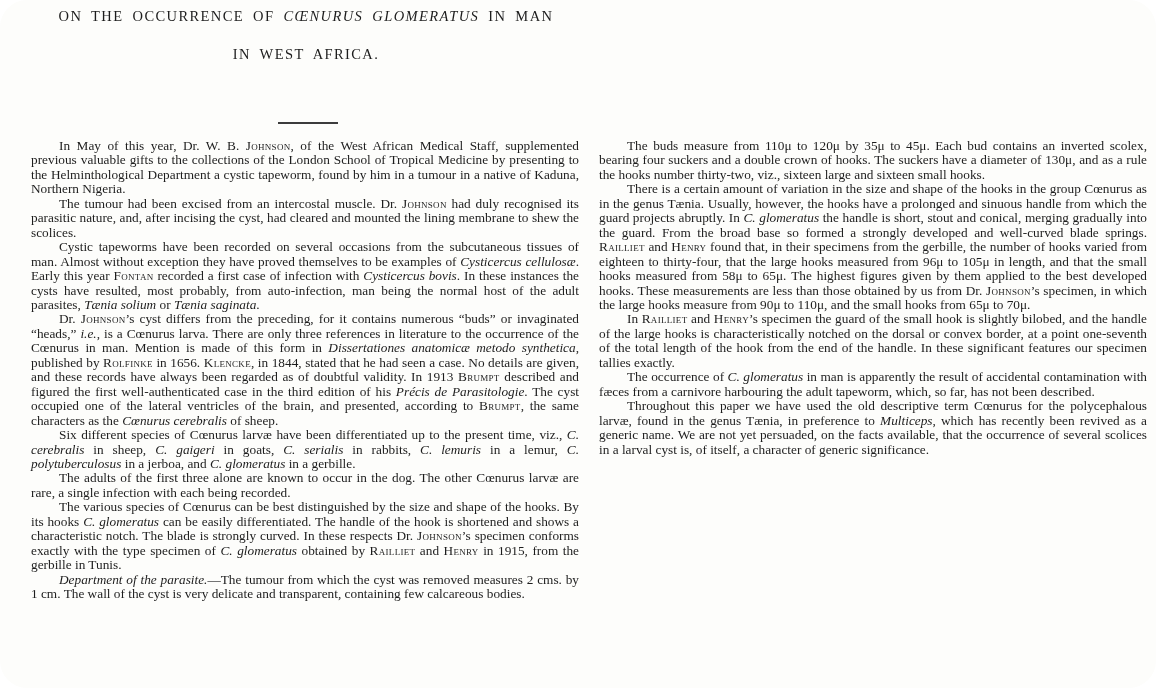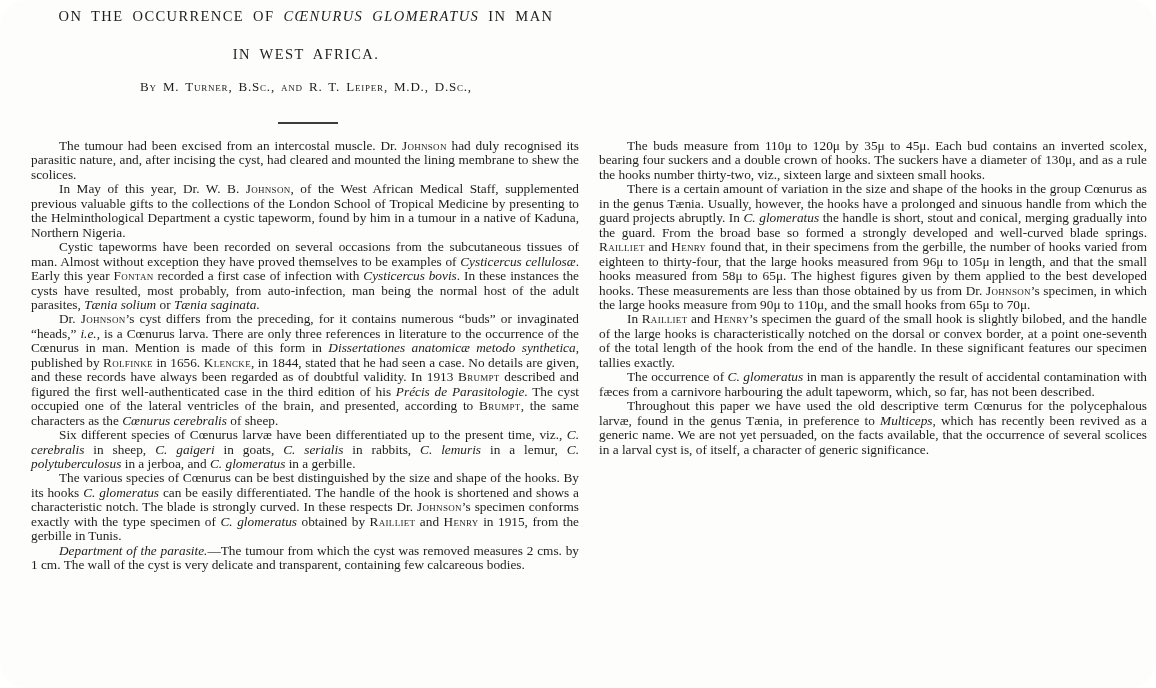--- a/index.html
+++ b/index.html
@@ -73,31 +73,31 @@
   .sc { font-variant: small-caps; letter-spacing: 0.3px; }
 </style>
 </head>
 <body>
 
 <div class="page">
 
   <div class="header">
     <div class="title-line"><span>ON THE OCCURRENCE OF </span><span class="i">CŒNURUS GLOMERATUS</span><span> IN MAN</span></div>
     <div class="title-line second">IN WEST AFRICA.</div>
-    <div class="byline">By M. Turner, B.Sc., and R. T. Leiper, M.D., D.Sc.,</div>
   </div>
 
   <div class="divider-rule"></div>
 
   <div class="col col-left">
+      <p class="para"><span>In May of this year, Dr. W. B. </span><span class="sc">Johnson</span><span>, of the West African Medical Staff, supplemented previous valuable gifts to the collections of the London School of Tropical Medicine by presenting to the Helminthological Department a cystic tapeworm, found by him in a tumour in a native of Kaduna, Northern Nigeria.</span></p>
       <p class="para"><span>The tumour had been excised from an intercostal muscle. Dr. </span><span class="sc">Johnson</span><span> had duly recognised its parasitic nature, and, after incising the cyst, had cleared and mounted the lining membrane to shew the scolices.</span></p>
-      <p class="para"><span>In May of this year, Dr. W. B. </span><span class="sc">Johnson</span><span>, of the West African Medical Staff, supplemented previous valuable gifts to the collections of the London School of Tropical Medicine by presenting to the Helminthological Department a cystic tapeworm, found by him in a tumour in a native of Kaduna, Northern Nigeria.</span></p>
       <p class="para"><span>Cystic tapeworms have been recorded on several occasions from the subcutaneous tissues of man. Almost without exception they have proved themselves to be examples of </span><span class="i">Cysticercus cellulosæ</span><span>. Early this year </span><span class="sc">Fontan</span><span> recorded a first case of infection with </span><span class="i">Cysticercus bovis</span><span>. In these instances the cysts have resulted, most probably, from auto-infection, man being the normal host of the adult parasites, </span><span class="i">Tænia solium</span><span> or </span><span class="i">Tænia saginata</span><span>.</span></p>
       <p class="para"><span>Dr. </span><span class="sc">Johnson</span><span>’s cyst differs from the preceding, for it contains numerous “buds” or invaginated “heads,” </span><span class="i">i.e.</span><span>, is a Cœnurus larva. There are only three references in literature to the occurrence of the Cœnurus in man. Mention is made of this form in </span><span class="i">Dissertationes anatomicæ metodo synthetica</span><span>, published by </span><span class="sc">Rolfinke</span><span> in 1656. </span><span class="sc">Klencke</span><span>, in 1844, stated that he had seen a case. No details are given, and these records have always been regarded as of doubtful validity. In 1913 </span><span class="sc">Brumpt</span><span> described and figured the first well-authenticated case in the third edition of his </span><span class="i">Précis de Parasitologie</span><span>. The cyst occupied one of the lateral ventricles of the brain, and presented, according to </span><span class="sc">Brumpt</span><span>, the same characters as the </span><span class="i">Cœnurus cerebralis</span><span> of sheep.</span></p>
       <p class="para"><span>Six different species of Cœnurus larvæ have been differentiated up to the present time, viz., </span><span class="i">C. cerebralis</span><span> in sheep, </span><span class="i">C. gaigeri</span><span> in goats, </span><span class="i">C. serialis</span><span> in rabbits, </span><span class="i">C. lemuris</span><span> in a lemur, </span><span class="i">C. polytuberculosus</span><span> in a jerboa, and </span><span class="i">C. glomeratus</span><span> in a gerbille.</span></p>
+      <p class="para"><span>The adults of the first three alone are known to occur in the dog. The other Cœnurus larvæ are rare, a single infection with each being recorded.</span></p>
       <p class="para"><span>The various species of Cœnurus can be best distinguished by the size and shape of the hooks. By its hooks </span><span class="i">C. glomeratus</span><span> can be easily differentiated. The handle of the hook is shortened and shows a characteristic notch. The blade is strongly curved. In these respects Dr. </span><span class="sc">Johnson</span><span>’s specimen conforms exactly with the type specimen of </span><span class="i">C. glomeratus</span><span> obtained by </span><span class="sc">Railliet</span><span> and </span><span class="sc">Henry</span><span> in 1915, from the gerbille in Tunis.</span></p>
       <p class="para"><span class="i">Department of the parasite.</span><span>—The tumour from which the cyst was removed measures 2 cms. by 1 cm. The wall of the cyst is very delicate and transparent, containing few calcareous bodies.</span></p>
     </div>
 
   <div class="col col-right">
       <p class="para"><span>The buds measure from 110μ to 120μ by 35μ to 45μ. Each bud contains an inverted scolex, bearing four suckers and a double crown of hooks. The suckers have a diameter of 130μ, and as a rule the hooks number thirty-two, viz., sixteen large and sixteen small hooks.</span></p>
       <p class="para"><span>There is a certain amount of variation in the size and shape of the hooks in the group Cœnurus as in the genus Tænia. Usually, however, the hooks have a prolonged and sinuous handle from which the guard projects abruptly. In </span><span class="i">C. glomeratus</span><span> the handle is short, stout and conical, merging gradually into the guard. From the broad base so formed a strongly developed and well-curved blade springs. </span><span class="sc">Railliet</span><span> and </span><span class="sc">Henry</span><span> found that, in their specimens from the gerbille, the number of hooks varied from eighteen to thirty-four, that the large hooks measured from 96μ to 105μ in length, and that the small hooks measured from 58μ to 65μ. The highest figures given by them applied to the best developed hooks. These measurements are less than those obtained by us from Dr. </span><span class="sc">Johnson</span><span>’s specimen, in which the large hooks measure from 90μ to 110μ, and the small hooks from 65μ to 70μ.</span></p>
       <p class="para"><span>In </span><span class="sc">Railliet</span><span> and </span><span class="sc">Henry</span><span>’s specimen the guard of the small hook is slightly bilobed, and the handle of the large hooks is characteristically notched on the dorsal or convex border, at a point one-seventh of the total length of the hook from the end of the handle. In these significant features our specimen tallies exactly.</span></p>
       <p class="para"><span>The occurrence of </span><span class="i">C. glomeratus</span><span> in man is apparently the result of accidental contamination with fæces from a carnivore harbouring the adult tapeworm, which, so far, has not been described.</span></p>
       <p class="para"><span>Throughout this paper we have used the old descriptive term Cœnurus for the polycephalous larvæ, found in the genus Tænia, in preference to </span><span class="i">Multiceps</span><span>, which has recently been revived as a generic name. We are not yet persuaded, on the facts available, that the occurrence of several scolices in a larval cyst is, of itself, a character of generic significance.</span></p>

